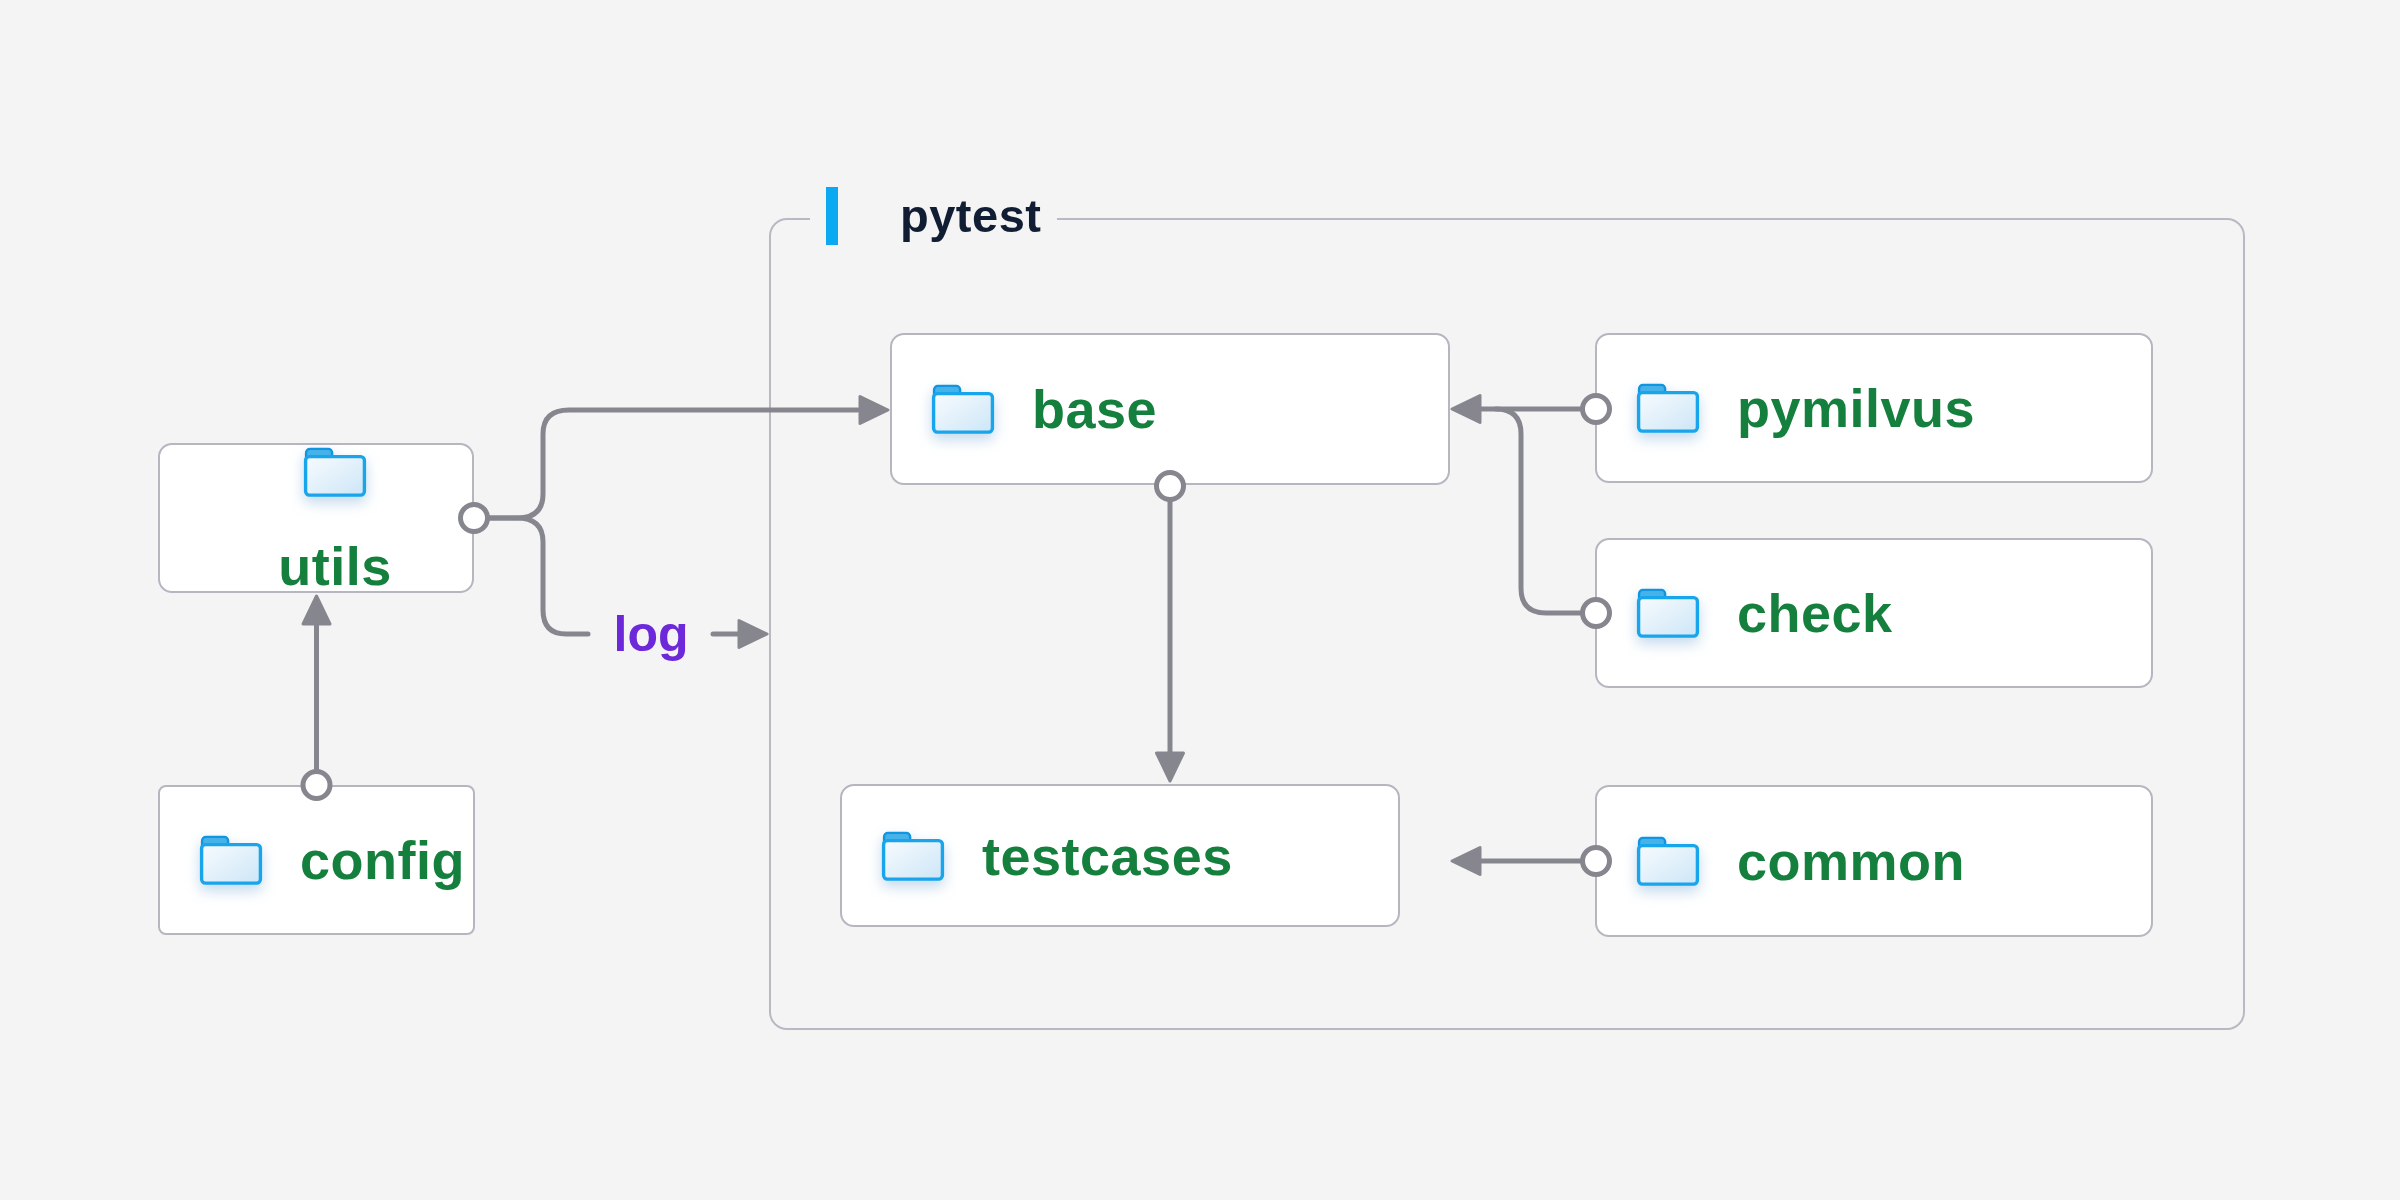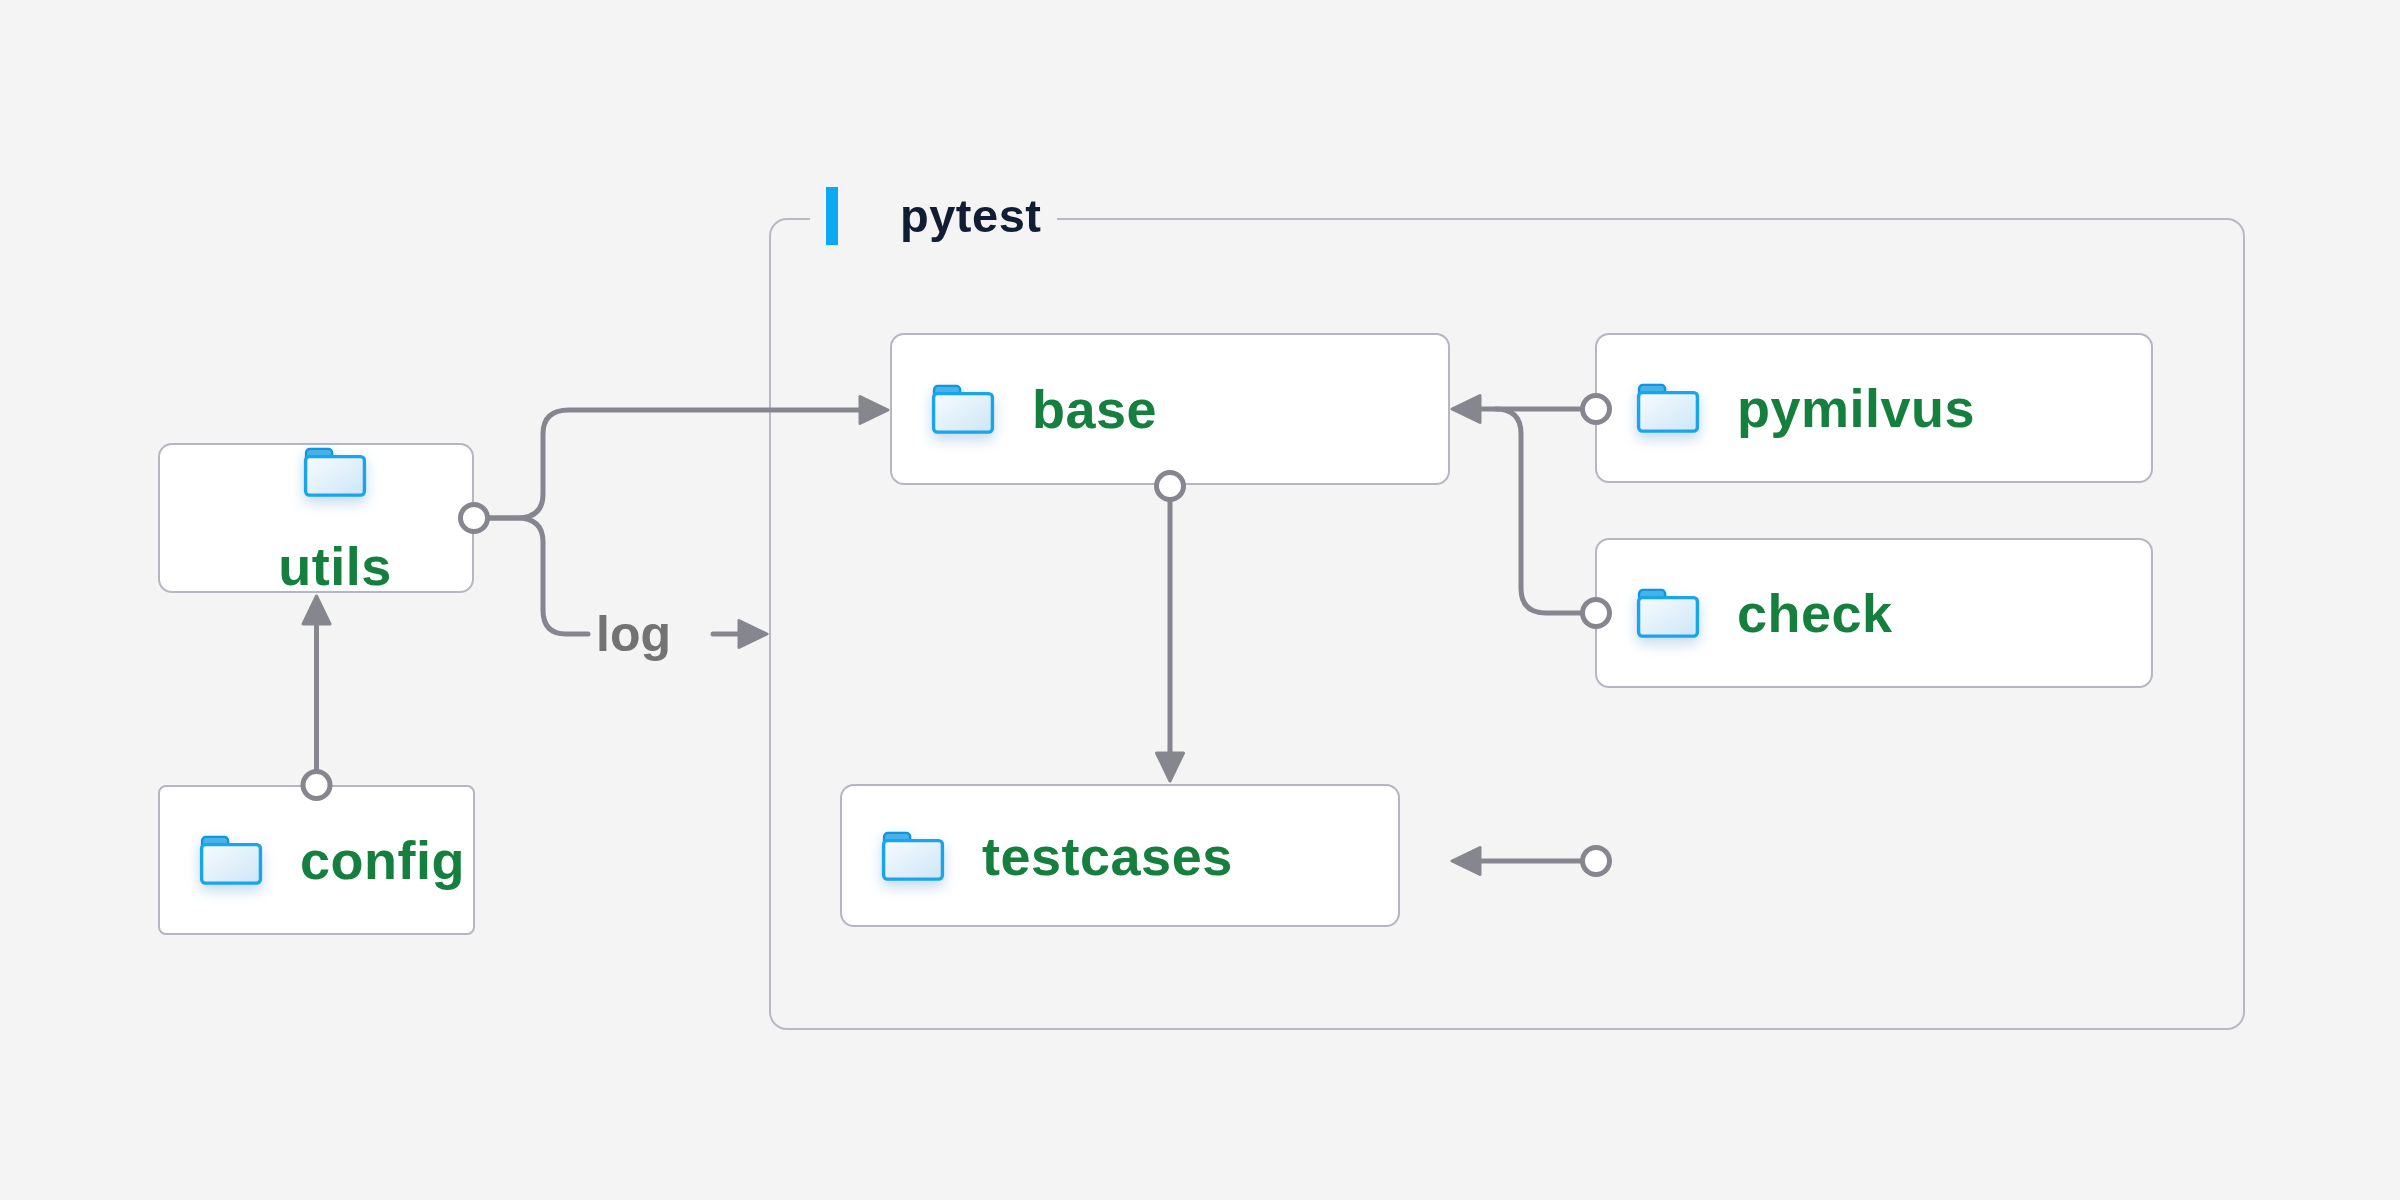--- a/index.html
+++ b/index.html
@@ -104,24 +104,24 @@
     fill: #86868f;
     stroke: #86868f;
     stroke-width: 3;
     stroke-linejoin: round;
   }
   
   .edge-label {
     position: absolute;
     left: 596px; top: 605px;
     width: 110px;
-    text-align: left;
+    text-align: center;
     font-size: 50px;
     font-weight: 600;
-    color: #737373;
+    color: #6d28d9;
     line-height: 58px;
     z-index: 3;
   }
 </style>
 </head>
 <body>
 
 <svg width="0" height="0" style="position:absolute" aria-hidden="true">
   <defs>
     <linearGradient id="folderGrad" x1="0" y1="0" x2="1" y2="1">
@@ -192,20 +192,29 @@
   <div class="node n-testcases">
     <span class="folder">
       <svg viewBox="0 0 68 56" width="66" height="54">
         <rect x="4" y="4" width="27" height="16" rx="4" fill="#45b2ea" stroke="#1195de" stroke-width="2.5"></rect>
         <rect x="3.5" y="12" width="61" height="40" rx="4" fill="url(#folderGrad)" stroke="#18a5ec" stroke-width="3.5"></rect>
       </svg>
     </span>
     <span class="node-label">testcases</span>
   </div>
 
+  <div class="node n-common">
+    <span class="folder">
+      <svg viewBox="0 0 68 56" width="66" height="54">
+        <rect x="4" y="4" width="27" height="16" rx="4" fill="#45b2ea" stroke="#1195de" stroke-width="2.5"></rect>
+        <rect x="3.5" y="12" width="61" height="40" rx="4" fill="url(#folderGrad)" stroke="#18a5ec" stroke-width="3.5"></rect>
+      </svg>
+    </span>
+    <span class="node-label">common</span>
+  </div>
 
   <div class="edge-label">log</div>
 
   <svg class="wires" viewBox="0 0 2400 1200">
 
     <path class="wire" d="M 316.5 771 L 316.5 622"></path>
     <polygon class="head" points="316.5,596 303,624 330,624"></polygon>
 
     <path class="wire" d="M 488 518 L 517 518 Q 543 518 543 494 L 543 434 Q 543 410 569 410 L 858 410"></path>
     <polygon class="head" points="888,410 860,396.5 860,423.5"></polygon>

